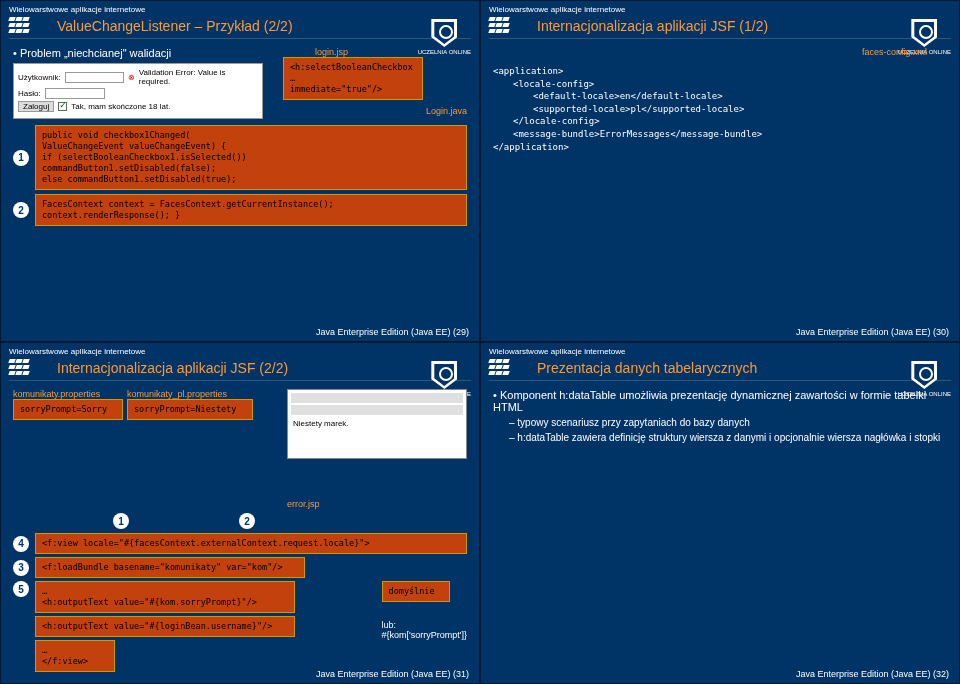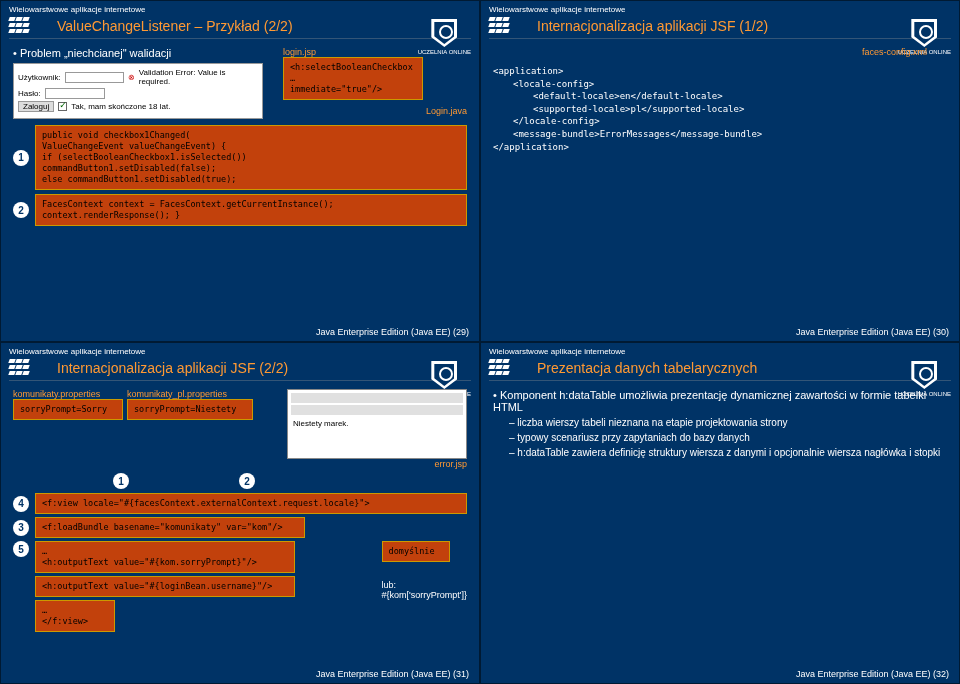--- a/index.html
+++ b/index.html
@@ -88,21 +88,21 @@
                 <span class="form-input"></span>
               </div>
           <div class="form-row">
                 <span class="form-btn">Zaloguj</span>
                 <span class="checkbox-icon"></span>
                 <span>Tak, mam skończone 18 lat.</span>
               </div>
         </div>
       </div>
       <div style="flex:1;">
-        <div class="orange-text" style="text-align:left;">login.jsp</div>
+        <div class="orange-text" style="text-align:left;margin-left:32px;">login.jsp</div>
         <div class="yellow-box" style="width:140px;">
           <div>&lt;h:selectBooleanCheckbox</div>
           <div>…</div>
           <div>immediate="true"/&gt;</div>
         </div>
         <div class="orange-text" style="text-align:right; margin-top:6px;">Login.java</div>
       </div>
     </div>
     <div style="display:flex; gap:6px; margin-top:6px; align-items:center;">
       <span class="circle-num">1</span>
@@ -207,21 +207,21 @@
       <div>
         <div class="orange-text">komunikaty_pl.properties</div>
         <div class="yellow-box" style="width:126px;">sorryPrompt=Niestety</div>
       </div>
       <div style="margin-left:auto;">
         <div class="browser-img">
           <div class="browser-bar"></div>
           <div class="browser-bar"></div>
           <div class="browser-content">Niestety marek.</div>
         </div>
-        <div class="orange-text" style="text-align:right;">error.jsp</div>
+        <div class="orange-text" style="margin-top:40px;">error.jsp</div>
       </div>
     </div>
     <div style="display:flex; gap:30px; margin:4px 0 4px 100px;">
       <span class="circle-num">1</span>
       <span class="circle-num" style="margin-left:80px;">2</span>
     </div>
     <div style="position:relative;">
       <div style="display:flex; gap:6px; align-items:center;">
         <span class="circle-num">4</span>
         <div class="yellow-box" style="flex:1;">&lt;f:view locale="#{facesContext.externalContext.request.locale}"&gt;</div>
@@ -280,20 +280,19 @@
         </div>
       </div>
   <div class="slide-title">Prezentacja danych tabelarycznych</div>
   <div class="badge-area">
         <div class="shield"></div>
         <div class="badge-text">UCZELNIA ONLINE</div>
       </div>
   <div class="divider"></div>
   <div class="content">
     <div class="bullet">• <span>Komponent h:dataTable umożliwia prezentację dynamicznej zawartości w formie tabelki HTML</span></div>
-    <div class="sub-bullet">– <span>liczba wierszy tabeli nieznana na etapie projektowania strony</span></div>
     <div class="sub-bullet">– <span>typowy scenariusz przy zapytaniach do bazy danych</span></div>
     <div class="sub-bullet">– <span>h:dataTable zawiera definicję struktury wiersza z danymi i opcjonalnie wiersza nagłówka i stopki</span></div>
   </div>
   <div class="footer">Java Enterprise Edition (Java EE) (32)</div>
 </div>
 
 </div>
 
 </body></html>

